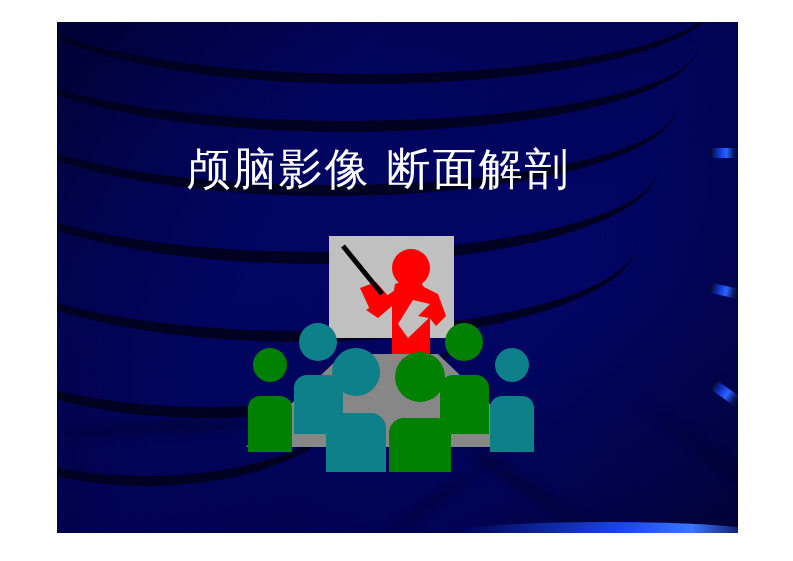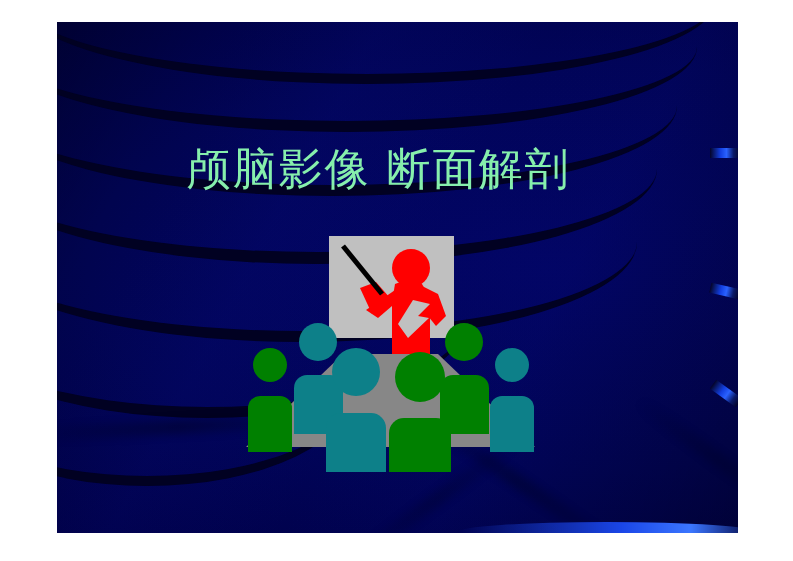--- a/index.html
+++ b/index.html
@@ -94,21 +94,21 @@
     filter: blur(0.6px);
   }
 
   
   #title {
     position: absolute;
     left: 0;
     top: 122px;
     width: 643px;
     text-align: center;
-    color: #86efac;
+    color: #ffffff;
     font-family: "DejaVu Serif", "Liberation Serif", serif;
     font-size: 44px;
     font-weight: 400;
     letter-spacing: 2px;
     line-height: 1.15;
     white-space: nowrap;
     z-index: 40;
   }
 
   

